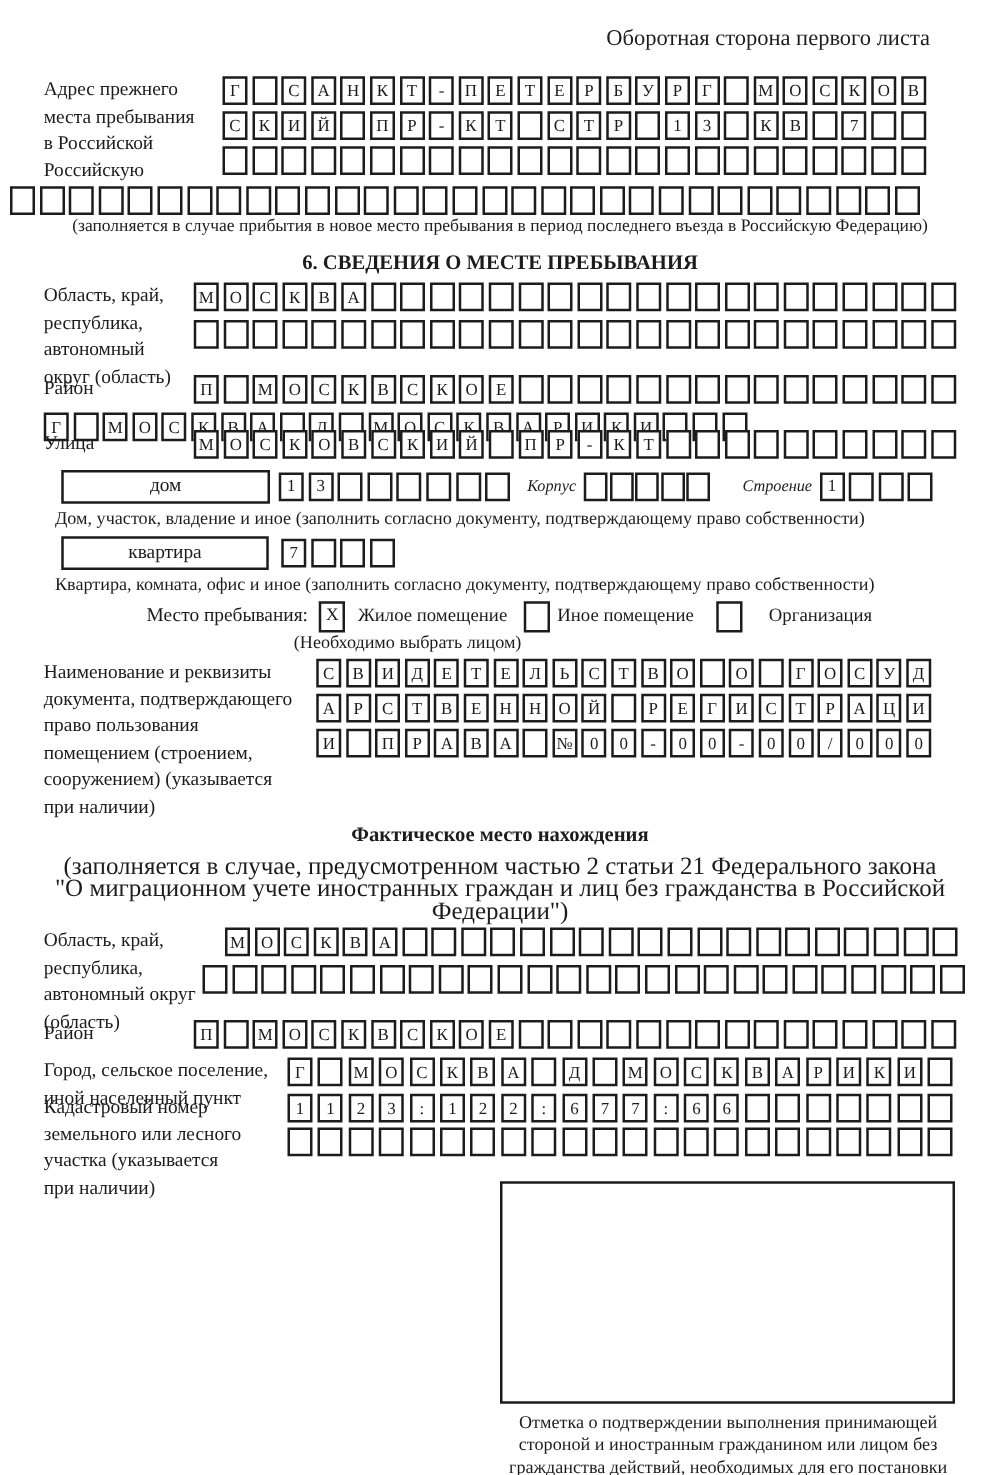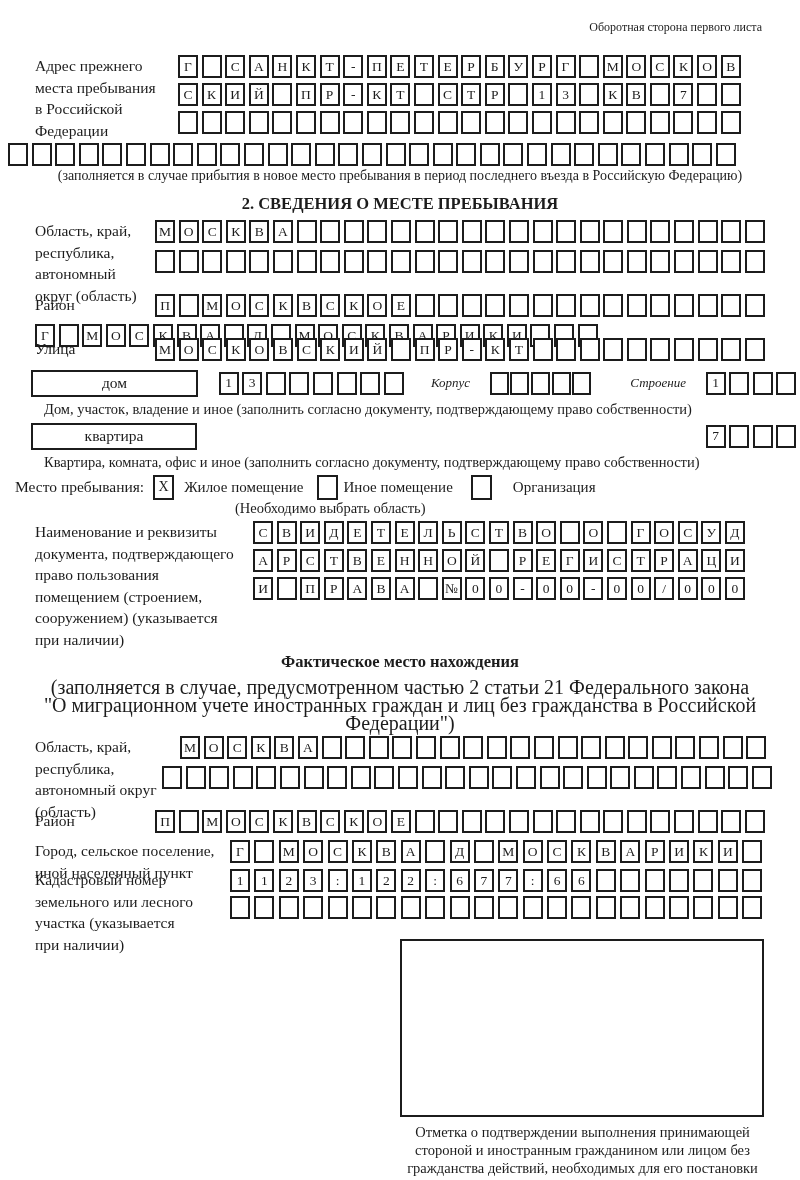--- a/index.html
+++ b/index.html
@@ -1,20 +1,20 @@
 <!DOCTYPE html>
 <html lang="ru"><head>
 <meta charset="utf-8">
 <style>
   html,body{margin:0;padding:0;}
   body{
     width:800px;height:1180px;overflow:hidden;background:#ffffff;color:#1c1c1c;
     font-family:"Liberation Serif","DejaVu Serif",serif;font-size:15px;
   }
-  .header-note{text-align:right;padding:20px 38px 0 0;font-size:12px;}
+  .header-note{text-align:right;padding:20px 56px 0 0;font-size:18px;}
   .sec-title{text-align:center;font-weight:bold;font-size:16.5px;margin:10px 0 6px 0;}
   .sub-title{text-align:center;font-size:20px;line-height:18px;white-space:pre-line;margin-bottom:4px;}
   .caption-center{text-align:center;font-size:14px;margin:2px 8px 10px 8px;}
   .caption-left{font-size:14.5px;margin:2px 0 3px 44px;}
   .field{display:flex;align-items:flex-start;padding-left:35px;margin-bottom:2px;}
   .flabel{flex:none;white-space:pre-line;line-height:21.5px;font-size:15.5px;}
   .w143{width:143px;} .w120{width:120px;} .w146{width:146px;} .w218{width:218px;}
   .w145{width:145px;} .w195{width:195px;}
   .rows{flex:none;}
   .cellrow{display:flex;height:23px;margin-bottom:5px;}
@@ -26,41 +26,41 @@
   .tight .cell{width:19px;margin-right:1.6px;}
   .wide .cell{margin-right:4.4px;}
   .fullrow{margin:0 0 2px 8px;}
   .overlap{margin-bottom:-12px;}
   .overlap2{margin-bottom:-14px;}
   .overlap3{margin-bottom:-24px;}
   .inline-box{
     box-sizing:border-box;height:27px;border:2px solid #1c1c1c;display:flex;
     align-items:center;justify-content:center;font-size:15.5px;flex:none;background:#fff;
   }
-  .house-row,.apt-row{display:flex;align-items:center;padding-left:31px;margin-bottom:3px;height:30px;justify-content:space-between;}
+  .house-row,.apt-row{display:flex;align-items:center;padding-left:49px;margin-bottom:3px;height:30px;}
   .small-label{font-size:13px;flex:none;padding:0 6px 0 10px;font-style:italic;}
-  .stay-row{display:flex;align-items:center;padding-left:15px;height:26px;margin-top:2px;}
+  .stay-row{display:flex;align-items:center;padding-left:15px;height:26px;margin-top:2px;justify-content:center;}
   .cb{
     box-sizing:border-box;flex:none;width:21px;height:25px;border:2px solid #1c1c1c;
     display:flex;align-items:center;justify-content:center;font-size:14px;background:#fff;
   }
   .stay-note{margin-left:235px;font-size:14.5px;height:18px;}
   .stamp-box{box-sizing:border-box;margin:8px 0 0 400px;width:364px;height:178px;border:2px solid #1c1c1c;background:#fff;}
   .stamp-caption{margin:6px 0 0 390px;width:385px;text-align:center;font-size:14.5px;line-height:18px;white-space:pre-line;}
 </style>
 </head>
 <body>
 
 <div class="header-note">Оборотная сторона первого листа</div>
 
 <div class="field" style="margin-top:20px">
   <div class="flabel w143">Адрес прежнего
 места пребывания
 в Российской
-Федерации</div>
+Российскую</div>
   <div class="rows">
     <div class="cellrow">
         <span class="cell">Г</span>
         <span class="cell"></span>
         <span class="cell">С</span>
         <span class="cell">А</span>
         <span class="cell">Н</span>
         <span class="cell">К</span>
         <span class="cell">Т</span>
         <span class="cell">-</span>
@@ -163,21 +163,21 @@
     <span class="cell"></span>
     <span class="cell"></span>
     <span class="cell"></span>
     <span class="cell"></span>
     <span class="cell"></span>
     <span class="cell"></span>
     <span class="cell"></span>
   </div>
 <div class="caption-center">(заполняется в случае прибытия в новое место пребывания в период последнего въезда в Российскую Федерацию)</div>
 
-<div class="sec-title">2. СВЕДЕНИЯ О МЕСТЕ ПРЕБЫВАНИЯ</div>
+<div class="sec-title">6. СВЕДЕНИЯ О МЕСТЕ ПРЕБЫВАНИЯ</div>
 
 <div class="field overlap">
   <div class="flabel w120">Область, край,
 республика,
 автономный
 округ (область)</div>
   <div class="rows">
     <div class="cellrow" style="margin-bottom:7px">
         <span class="cell">М</span>
         <span class="cell">О</span>
@@ -373,21 +373,21 @@
 
 <div class="stay-row">
   <span style="font-size:15.5px">Место пребывания:</span>
   <span class="cb" style="margin-left:9px">X</span>
   <span style="margin-left:10px">Жилое помещение</span>
   <span class="cb" style="margin-left:13px"></span>
   <span style="margin-left:6px">Иное помещение</span>
   <span class="cb" style="margin-left:18px"></span>
   <span style="margin-left:21px">Организация</span>
 </div>
-<div class="stay-note">(Необходимо выбрать область)</div>
+<div class="stay-note">(Необходимо выбрать лицом)</div>
 
 <div class="field overlap" style="margin-top:3px">
   <div class="flabel w218">Наименование и реквизиты
 документа, подтверждающего
 право пользования
 помещением (строением,
 сооружением) (указывается
 при наличии)</div>
   <div class="rows">
     <div class="cellrow">

